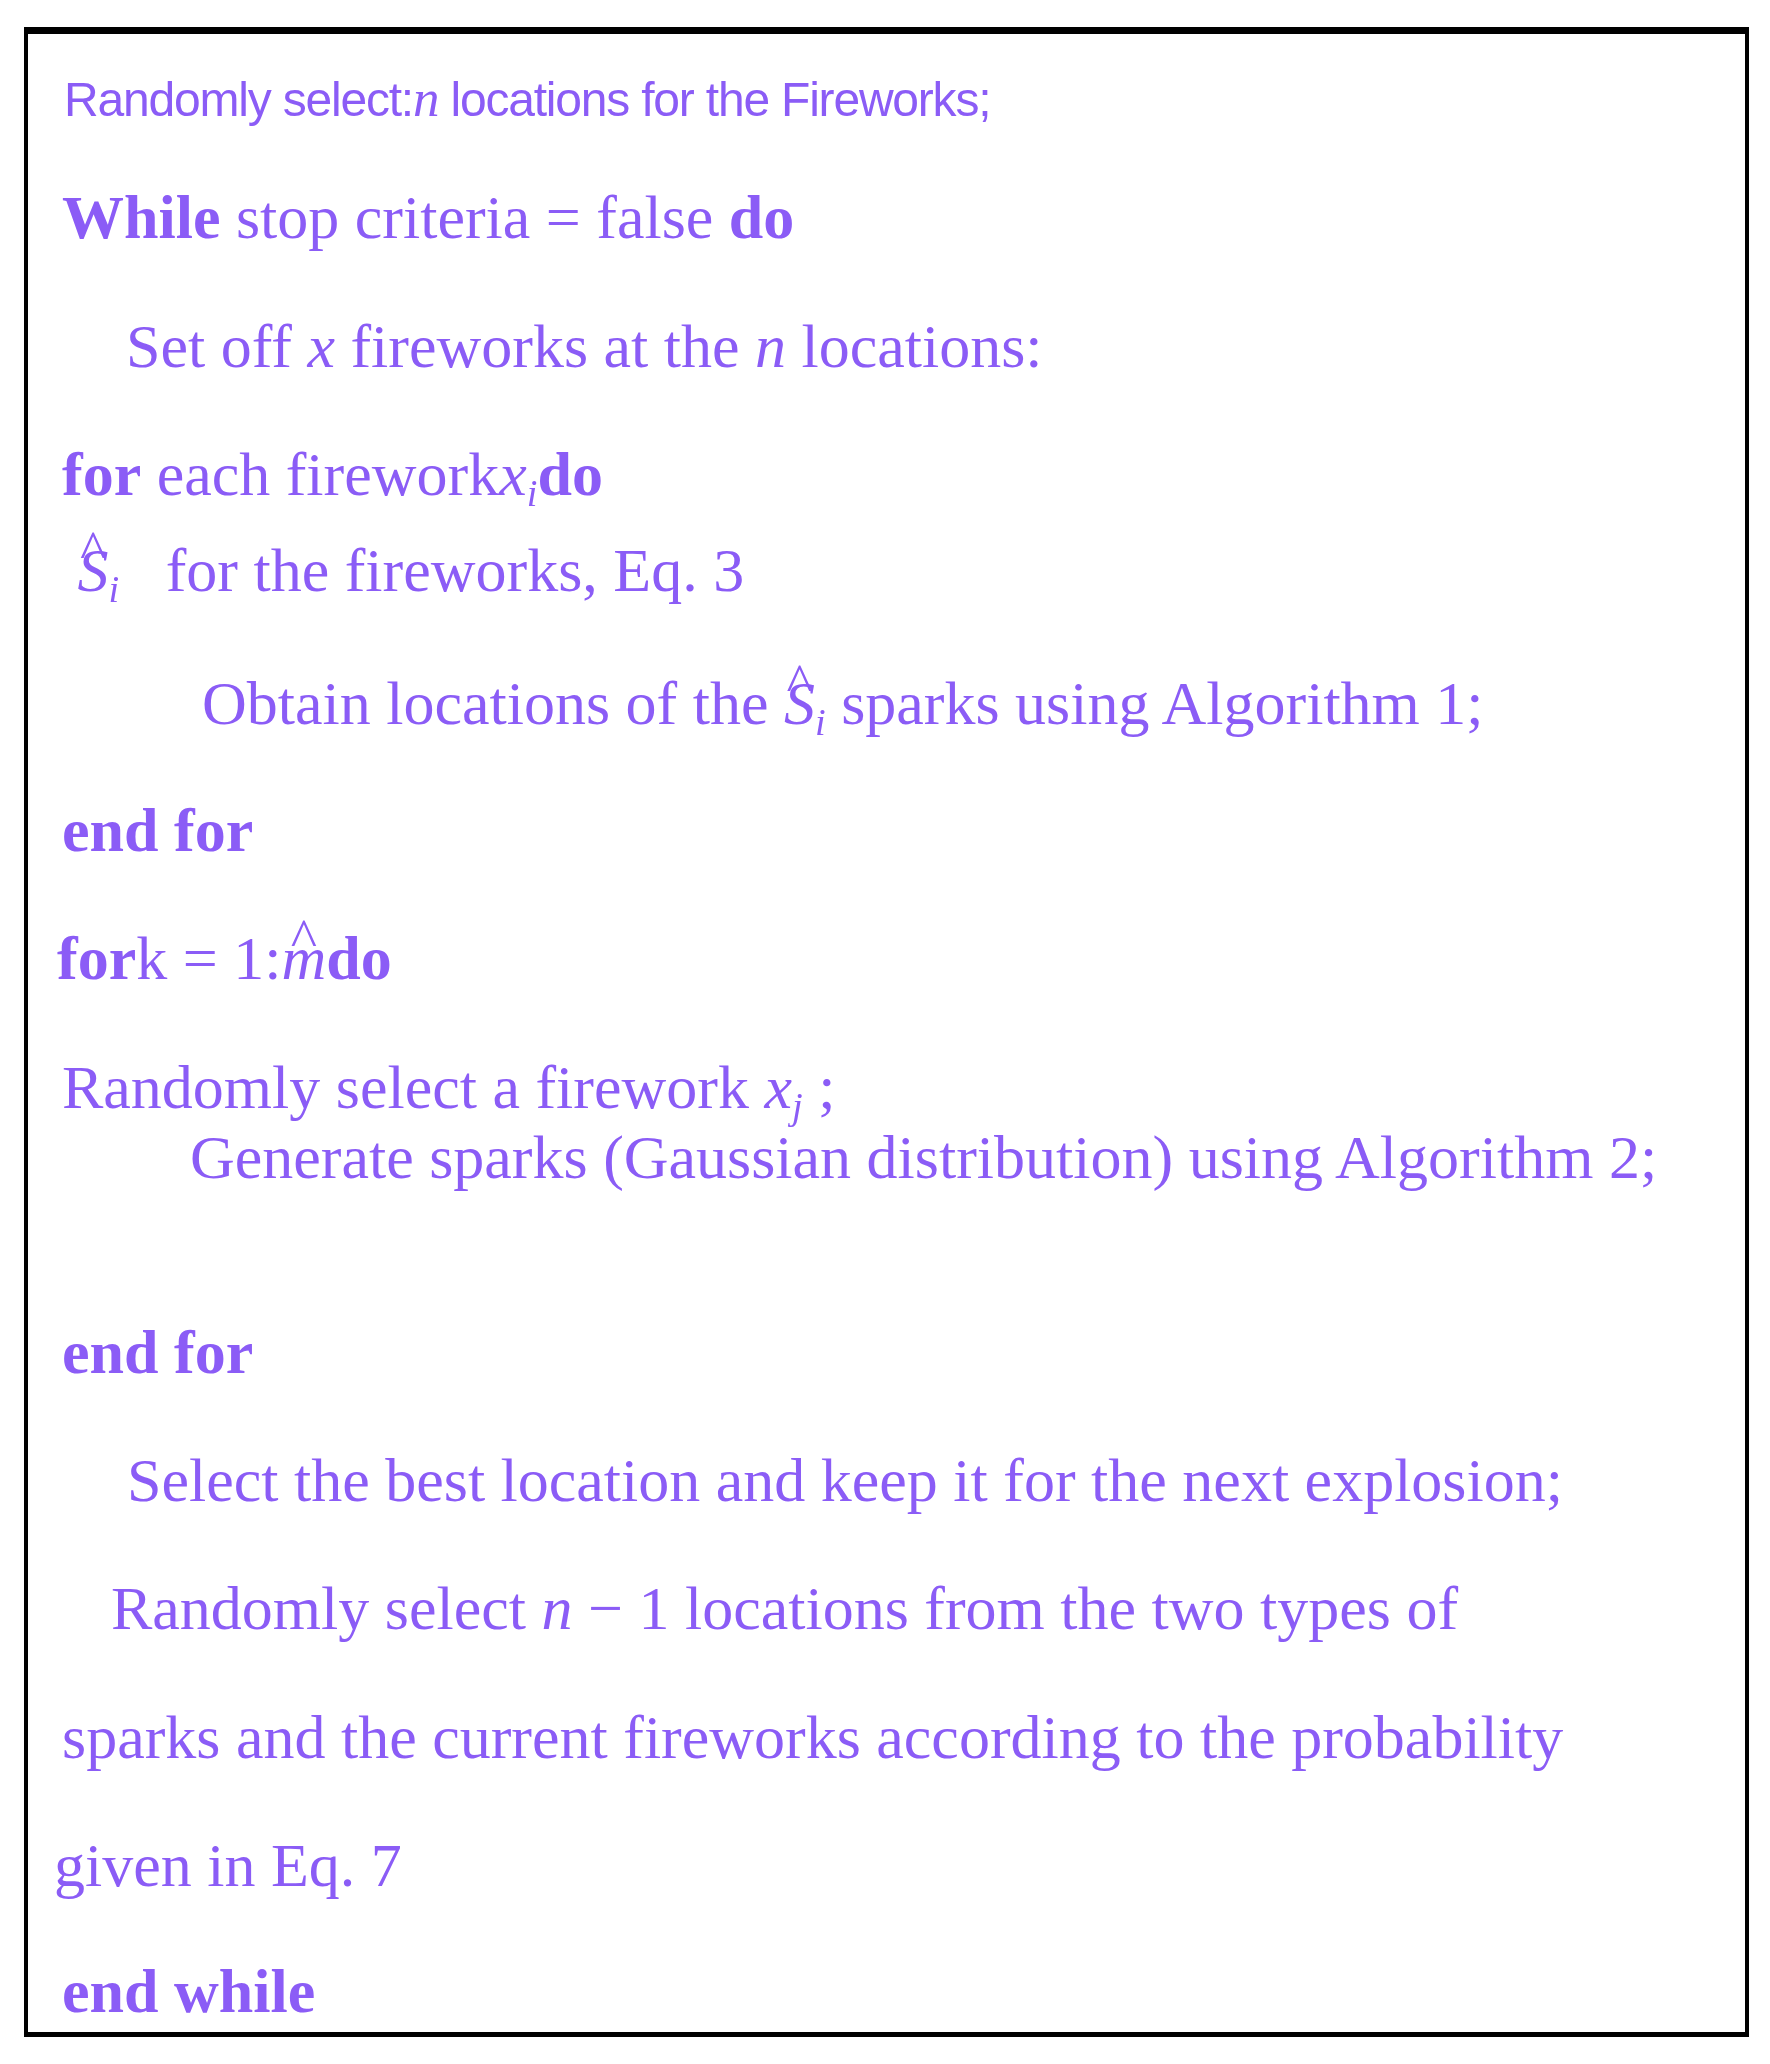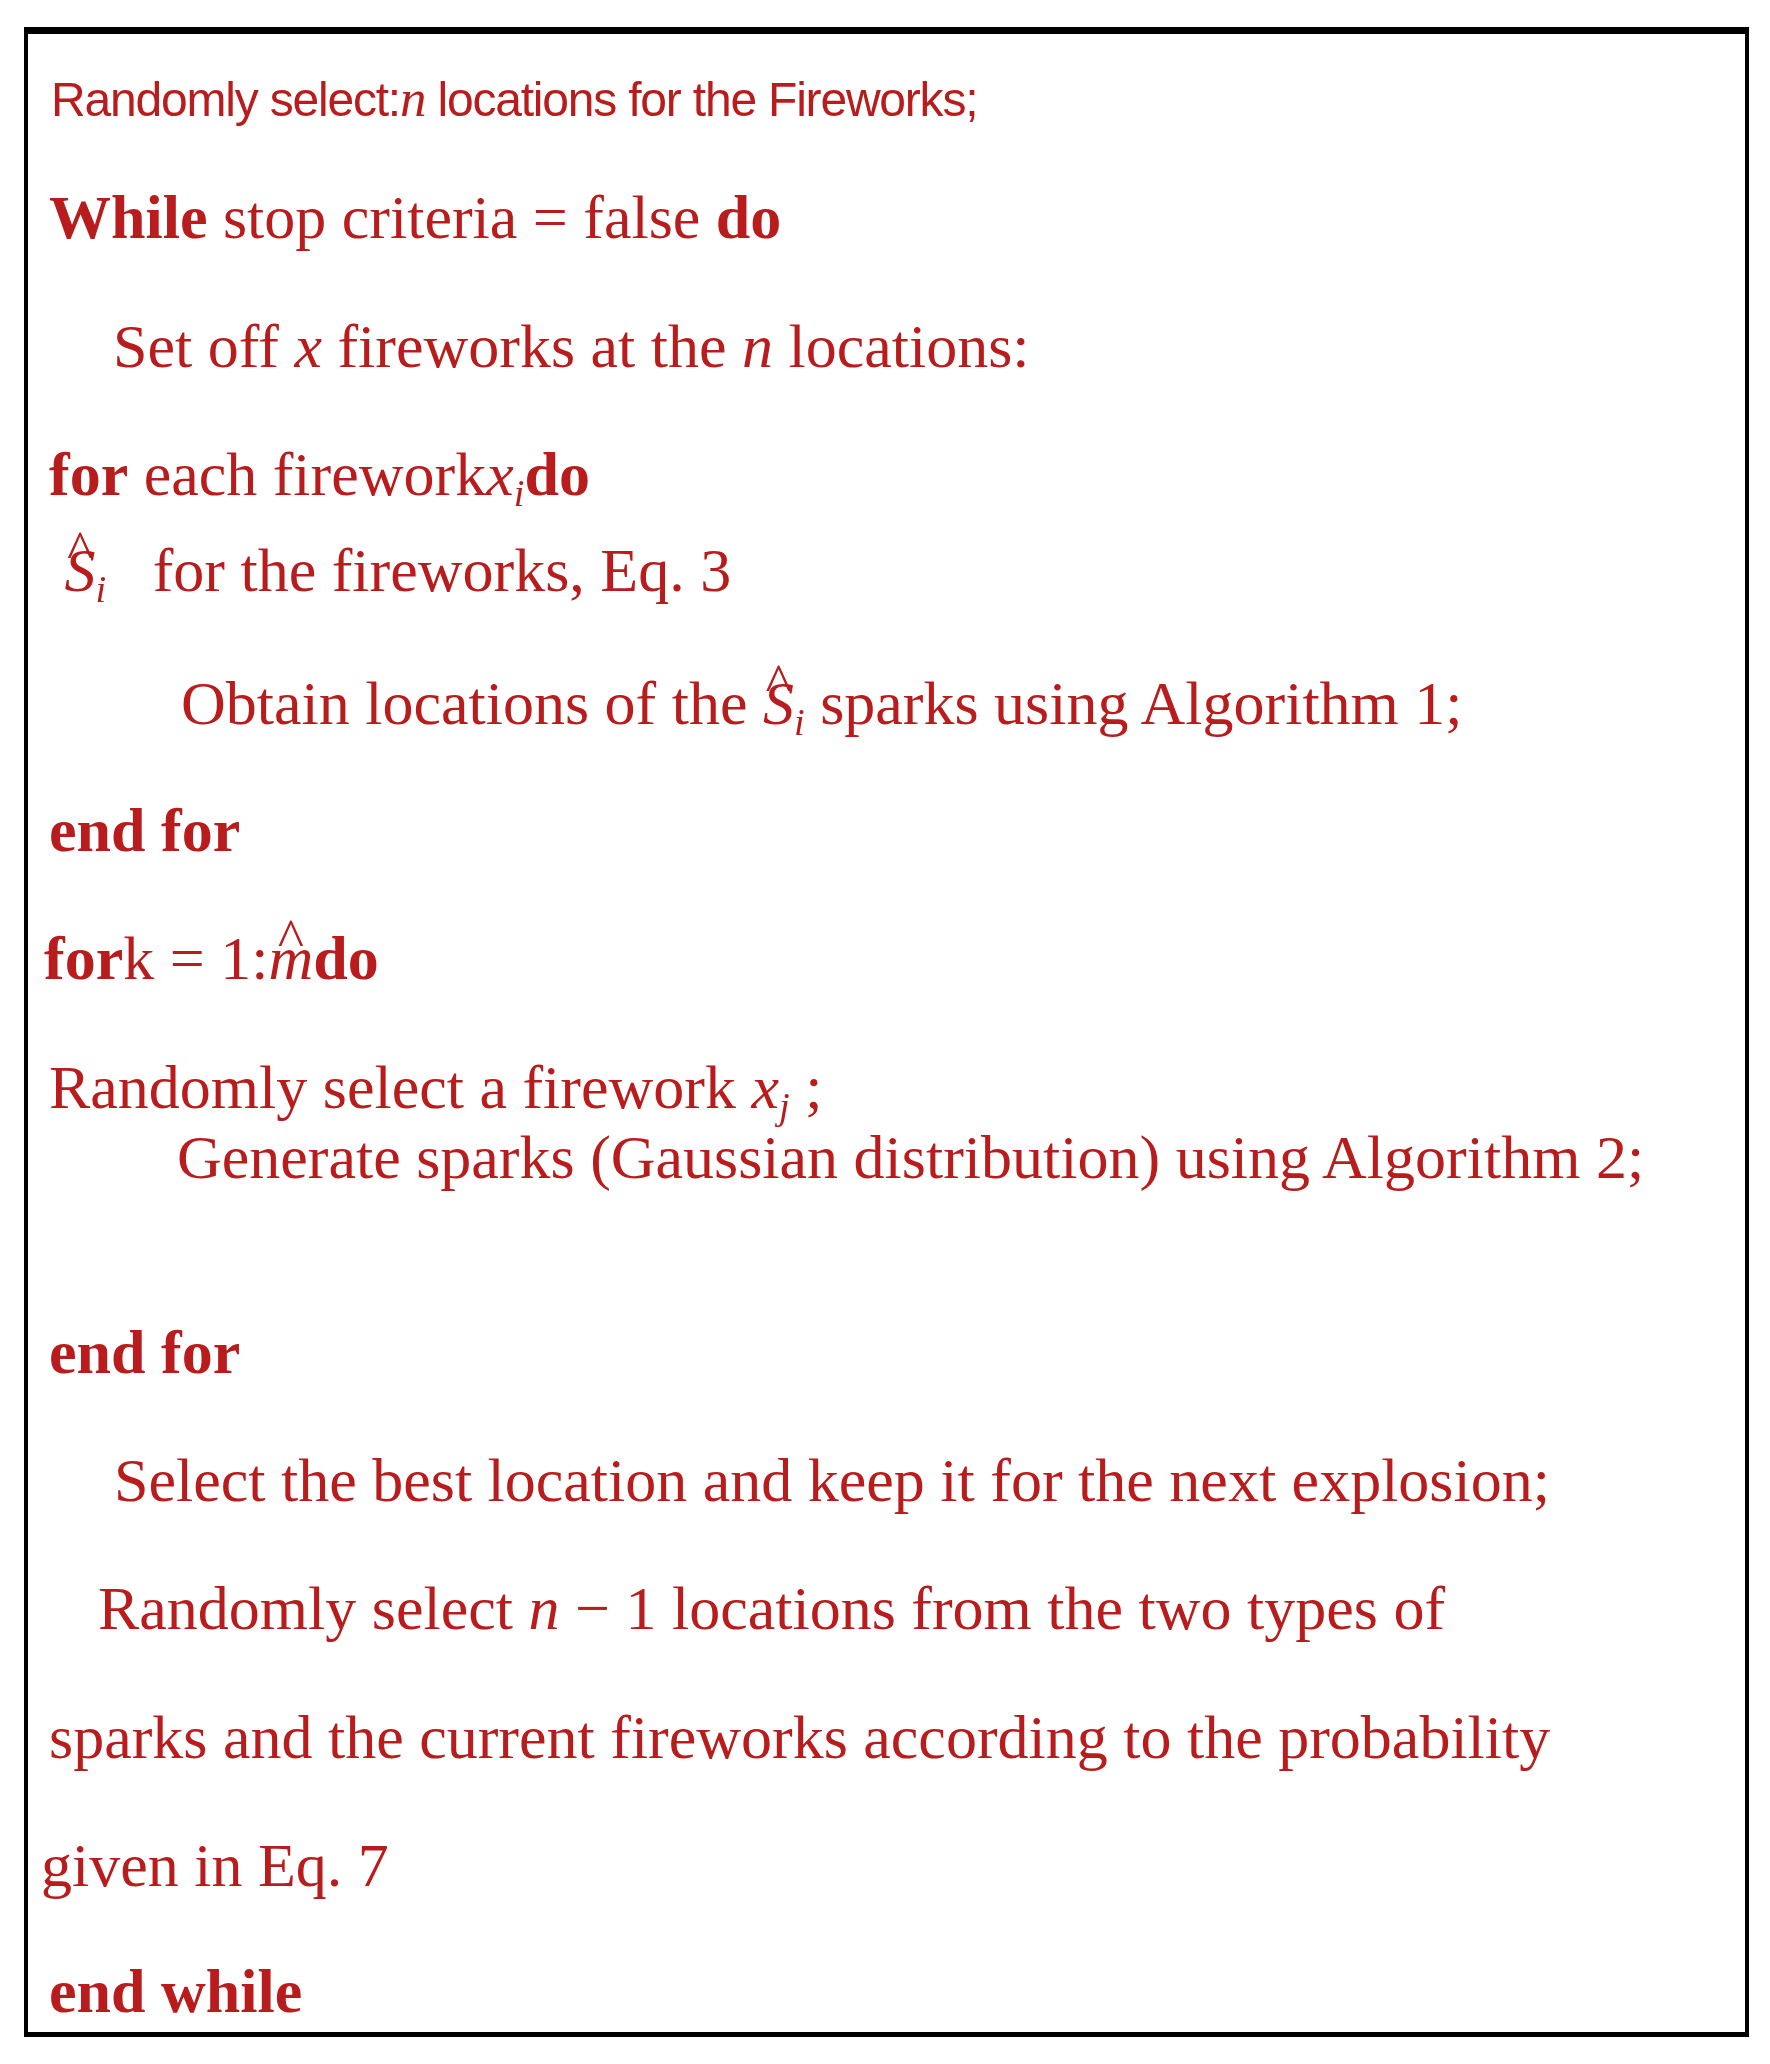--- a/index.html
+++ b/index.html
@@ -14,21 +14,22 @@
     border-left: 4.4px solid #000;
     border-right: 4.4px solid #000;
     background: #fff;
   }
   .line {
     position: absolute;
     white-space: nowrap;
     font-family: "Liberation Serif", serif;
     font-size: 62px;
     line-height: 1;
-    color: #b91c1c;
+    color: #8b5cf6;
+    margin-left: 13px;
   }
   .line .base { display: inline-block; transform: translateY(-0.89em); }
   .sans { font-family: "Liberation Sans", sans-serif; font-size: 48px; letter-spacing: -1.2px; }
   .kw { font-weight: bold; text-align: right; }
   .math { font-family: "Liberation Serif", serif; font-style: italic; }
   .sub { font-size: 0.62em; vertical-align: -0.28em; font-style: italic; }
   .hat { position: relative; display: inline-block; }
   .hat::before {
     content: "";
     position: absolute;
@@ -76,21 +77,21 @@
     <span class="kw">for</span><span> each firework</span><span class="math">x</span><span class="sub">i</span><span class="kw">do</span>
   </span>
 </div>
 
 <div class="line" style="left:49px; top:594px;">
   <span class="base">
     &nbsp;<span class="hat math"><span class="hatmark">^</span><span>S</span></span><span class="sub">i</span>&nbsp;&nbsp;<span> for the fireworks, Eq. 3</span>
   </span>
 </div>
 
-<div class="line" style="left:181px; top:727px;">
+<div class="line" style="left:189px; top:727px;">
   <span class="base">
     <span>Obtain locations of the </span><span class="hat math"><span class="hatmark">^</span><span>S</span></span><span class="sub">i</span><span> sparks using Algorithm 1;</span>
   </span>
 </div>
 
 <div class="line kw" style="left:49px; top:854px;">
   <span class="base">end for</span>
 </div>
 
 <div class="line" style="left:44px; top:982px;">

